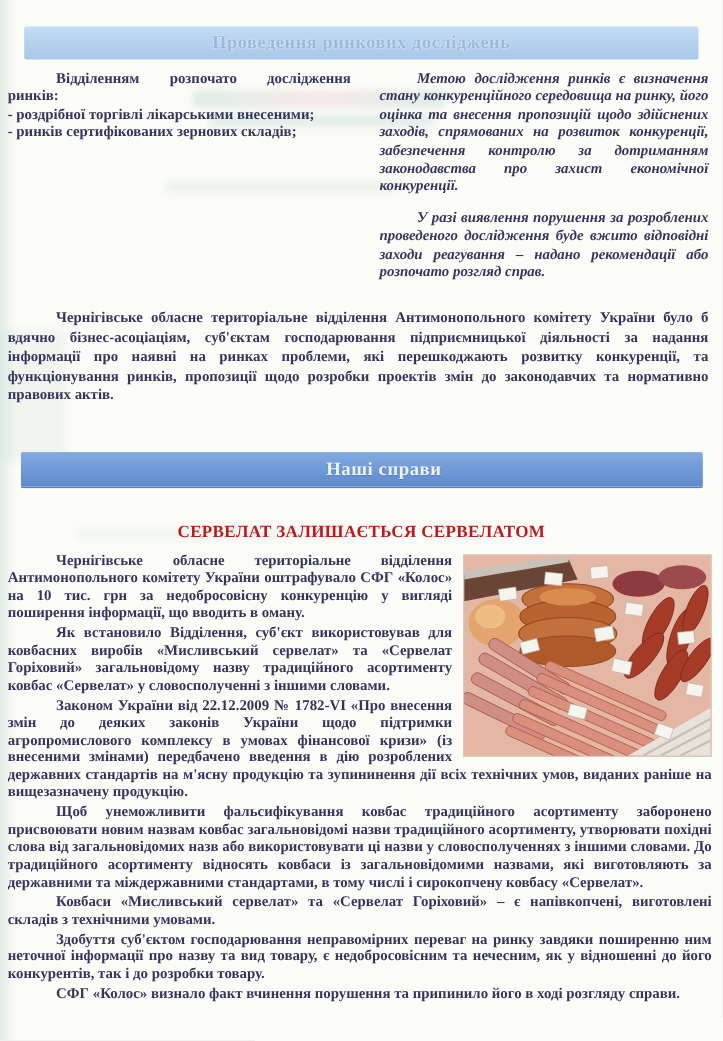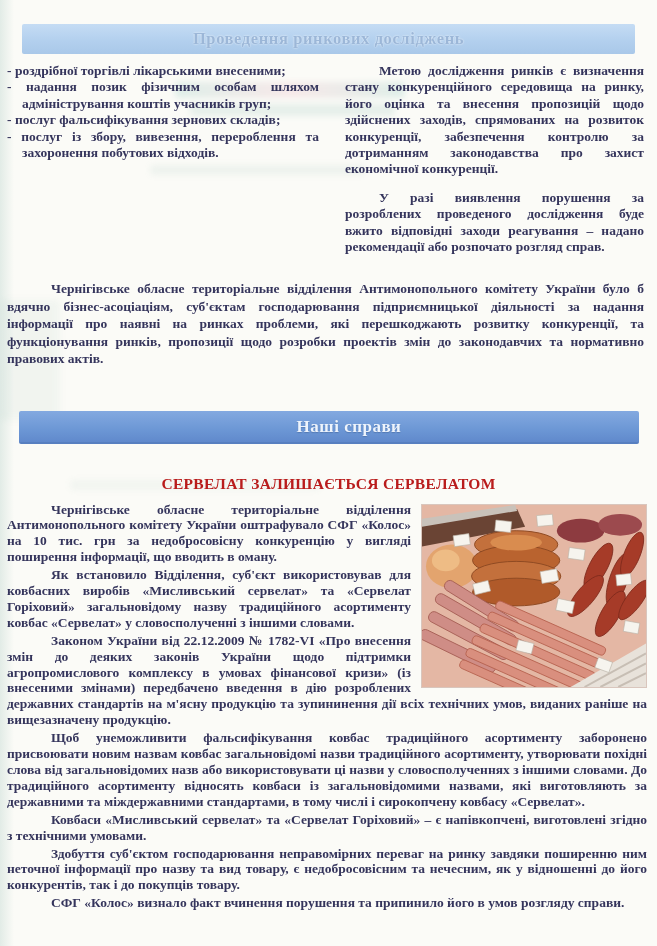--- a/index.html
+++ b/index.html
@@ -36,21 +36,21 @@
     border-bottom:2px solid #577fc0;
     color:#eef4fc;text-align:center;font-size:17px;letter-spacing:.5px;
     text-shadow:0 1px 1px rgba(60,90,140,.45);
     padding-left:40px;
   }
 
   
   .columns{display:flex;gap:26px;margin:9px 13px 0 7px;
     font-size:13.5px;line-height:16.4px;text-align:justify;}
   .col-left{width:312px;flex:none;}
-  .col-right{flex:1;}
+  .col-right{flex:1;font-style:italic;}
   .intro{text-indent:44px;margin:0;}
   .li{padding-left:15px;text-indent:-15px;margin:0;}
   .col-right p{text-indent:34px;margin:0 0 12px;}
 
   .appeal{margin:13px 13px 0 7px;text-indent:44px;text-align:justify;
     font-size:13.5px;line-height:17.4px;}
 
   
   .article-title{margin:31px 0 0;text-align:center;color:#b91c1c;
     font-size:15.5px;letter-spacing:.3px;}
@@ -71,24 +71,23 @@
   <div class="ghost g3"></div>
   <div class="ghost g4"></div>
   <div class="ghost g5"></div>
 
   <div class="content">
 
     <div class="banner1">Проведення ринкових досліджень</div>
 
     <div class="columns">
       <div class="col-left">
+        <p class="intro">Відділенням розпочато дослідження ринків:</p>
         <p class="li"><span>-</span>&nbsp;<span>роздрібної торгівлі лікарськими внесеними;</span></p>
-        <p class="li"><span>-</span>&nbsp;<span>надання позик фізичним особам шляхом адміністрування коштів учасників груп;</span></p>
-        <p class="li"><span>-</span>&nbsp;<span>послуг фальсифікування зернових складів;</span></p>
-        <p class="li"><span>-</span>&nbsp;<span>послуг із збору, вивезення, перероблення та захоронення побутових відходів.</span></p>
+        <p class="li"><span>-</span>&nbsp;<span>ринків сертифікованих зернових складів;</span></p>
       </div>
       <div class="col-right">
         <p>Метою дослідження ринків є визначення стану конкуренційного середовища на ринку, його оцінка та внесення пропозицій щодо здійснених заходів, спрямованих на розвиток конкуренції, забезпечення контролю за дотриманням законодавства про захист економічної конкуренції.</p>
         <p>У разі виявлення порушення за розроблених проведеного дослідження буде вжито відповідні заходи реагування – надано рекомендації або розпочато розгляд справ.</p>
       </div>
     </div>
 
     <p class="appeal">Чернігівське обласне територіальне відділення Антимонопольного комітету України було б вдячно бізнес-асоціаціям, суб'єктам господарювання підприємницької діяльності за надання інформації про наявні на ринках проблеми, які перешкоджають розвитку конкуренції, та функціонування ринків, пропозиції щодо розробки проектів змін до законодавчих та нормативно правових актів.</p>
 
     <div class="banner2">Наші справи</div>
@@ -161,19 +160,19 @@
             <rect x="52" y="78" width="16" height="11" transform="rotate(-14 60 83)"></rect>
             <rect x="96" y="138" width="16" height="11" transform="rotate(14 104 143)"></rect>
             <rect x="176" y="156" width="15" height="11" transform="rotate(20 183 161)"></rect>
           </g>
         </svg>
       </div>
       <p>Чернігівське обласне територіальне відділення Антимонопольного комітету України оштрафувало СФГ «Колос» на 10 тис. грн за недобросовісну конкуренцію у вигляді поширення інформації, що вводить в оману.</p>
       <p>Як встановило Відділення, суб'єкт використовував для ковбасних виробів «Мисливський сервелат» та «Сервелат Горіховий» загальновідому назву традиційного асортименту ковбас «Сервелат» у словосполученні з іншими словами.</p>
       <p>Законом України від 22.12.2009 № 1782-VI «Про внесення змін до деяких законів України щодо підтримки агропромислового комплексу в умовах фінансової кризи» (із внесеними змінами) передбачено введення в дію розроблених державних стандартів на м'ясну продукцію та зупининення дії всіх технічних умов, виданих раніше на вищезазначену продукцію.</p>
       <p>Щоб унеможливити фальсифікування ковбас традиційного асортименту заборонено присвоювати новим назвам ковбас загальновідомі назви традиційного асортименту, утворювати похідні слова від загальновідомих назв або використовувати ці назви у словосполученнях з іншими словами. До традиційного асортименту відносять ковбаси із загальновідомими назвами, які виготовляють за державними та міждержавними стандартами, в тому числі і сирокопчену ковбасу «Сервелат».</p>
-      <p>Ковбаси «Мисливський сервелат» та «Сервелат Горіховий» – є напівкопчені, виготовлені згідно з технічними умовами.</p>
-      <p>Здобуття суб'єктом господарювання неправомірних переваг на ринку завдяки поширенню ним неточної інформації про назву та вид товару, є недобросовісним та нечесним, як у відношенні до його конкурентів, так і до покупців товару.</p>
-      <p>СФГ «Колос» визнало факт вчинення порушення та припинило його в умов розгляду справи.</p>
+      <p>Ковбаси «Мисливський сервелат» та «Сервелат Горіховий» – є напівкопчені, виготовлені складів з технічними умовами.</p>
+      <p>Здобуття суб'єктом господарювання неправомірних переваг на ринку завдяки поширенню ним неточної інформації про назву та вид товару, є недобросовісним та нечесним, як у відношенні до його конкурентів, так і до розробки товару.</p>
+      <p>СФГ «Колос» визнало факт вчинення порушення та припинило його в ході розгляду справи.</p>
     </div>
 
   </div>
 </div>
 
 </body></html>

